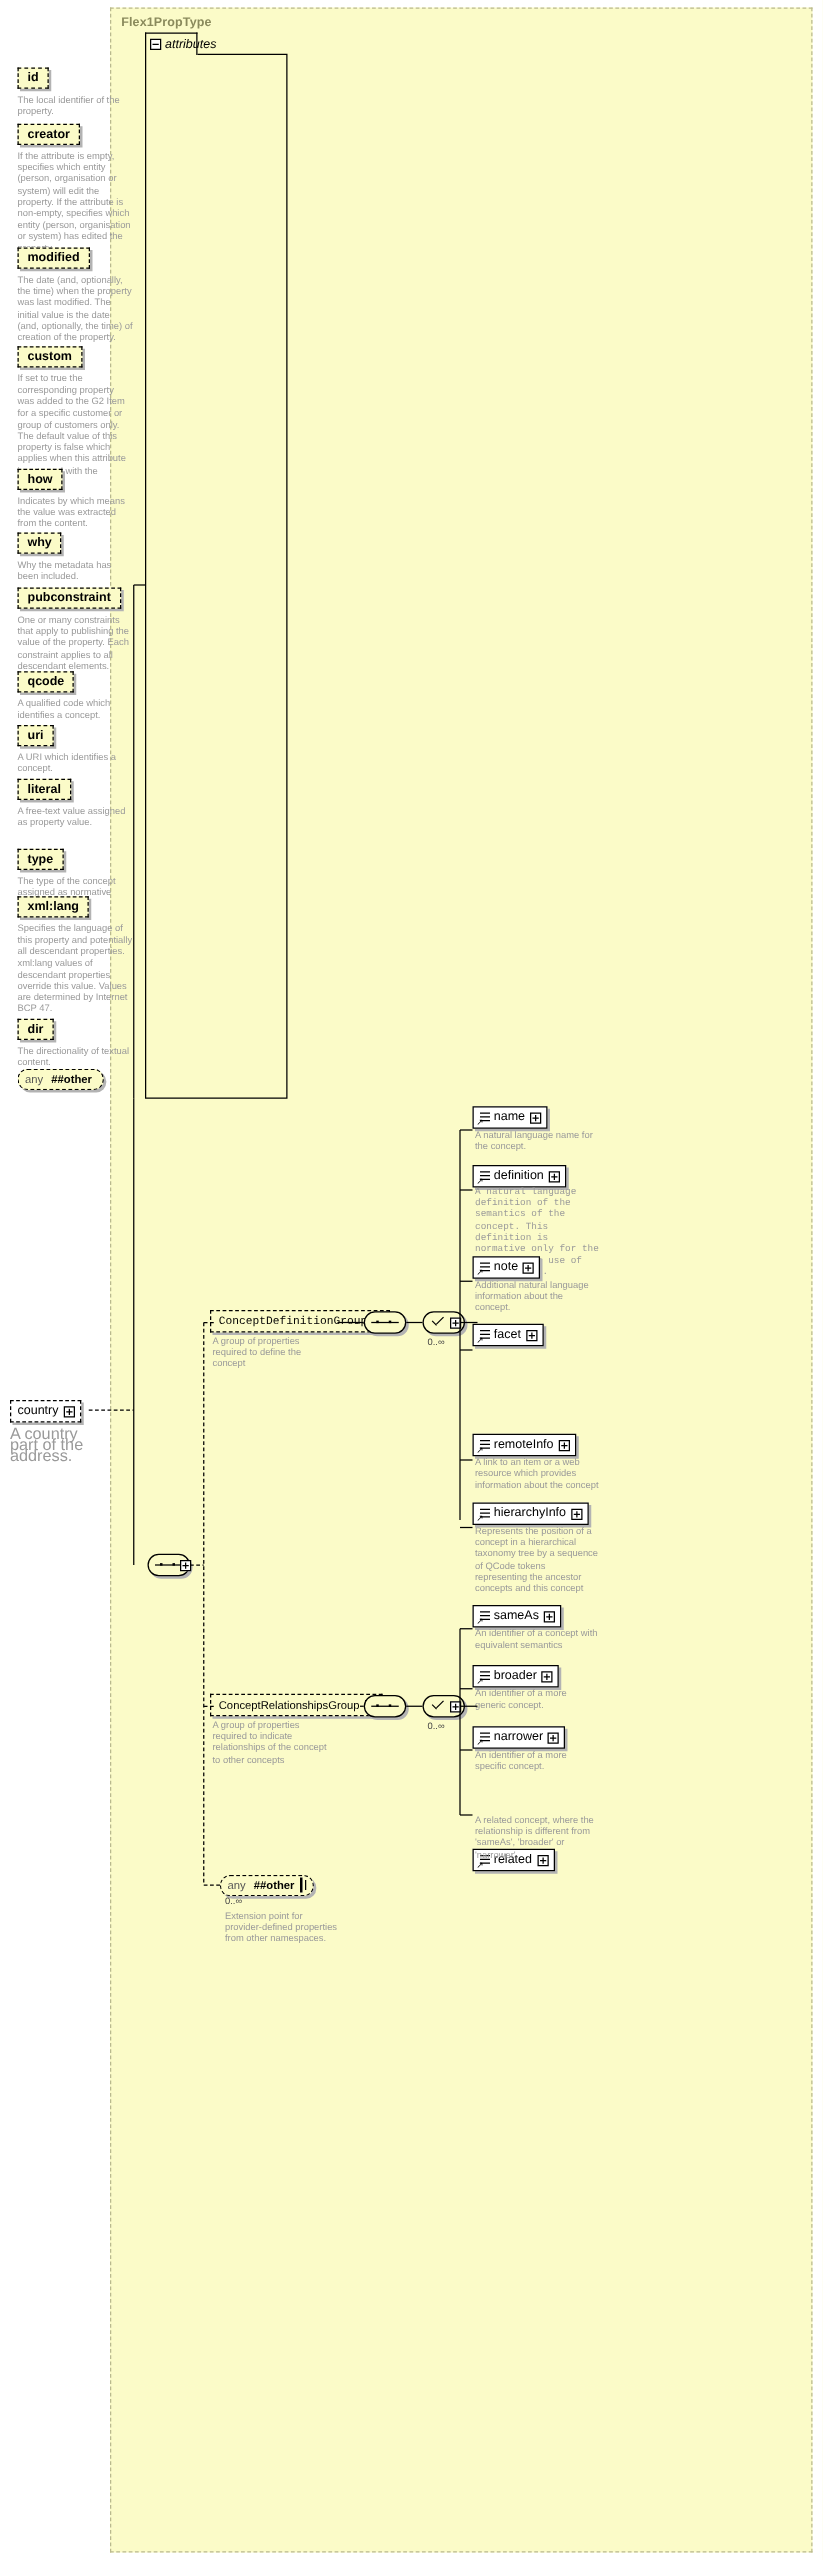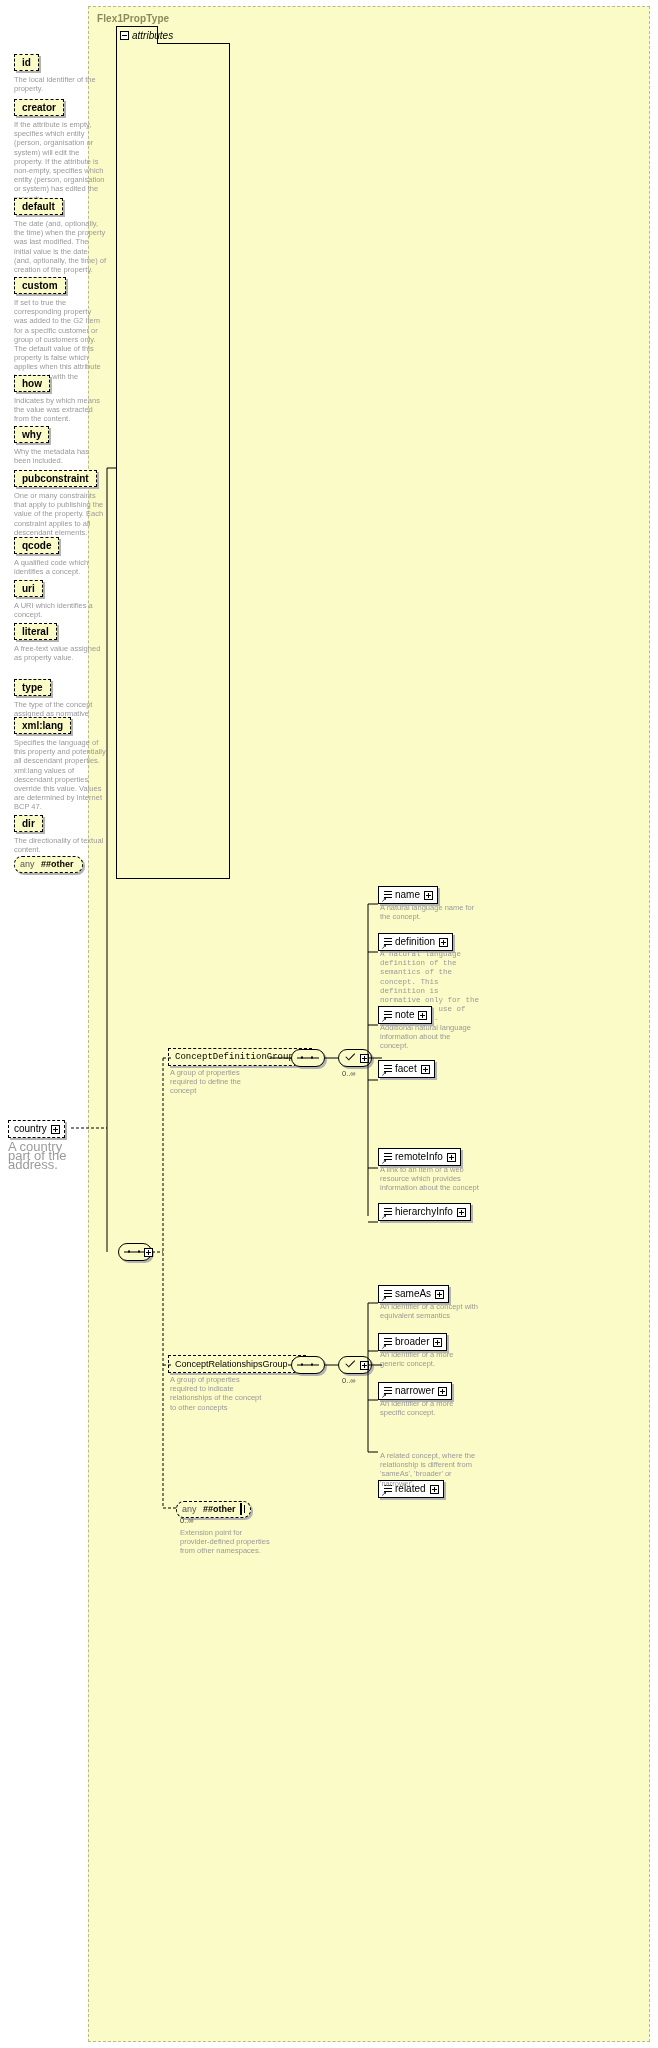--- a/index.html
+++ b/index.html
@@ -366,21 +366,21 @@
     <div class="attr-box">id</div>
     <div class="attr-desc">The local identifier of the property.</div>
   </div>
 
   <div class="attr" style="top:97px;">
     <div class="attr-box">creator</div>
     <div class="attr-desc">If the attribute is empty, specifies which entity (person, organisation or system) will edit the property. If the attribute is non-empty, specifies which entity (person, organisation or system) has edited the property.</div>
   </div>
 
   <div class="attr" style="top:196px;">
-    <div class="attr-box">default</div>
+    <div class="attr-box">modified</div>
     <div class="attr-desc">The date (and, optionally, the time) when the property was last modified. The initial value is the date (and, optionally, the time) of creation of the property.</div>
   </div>
 
   <div class="attr" style="top:275px;">
     <div class="attr-box">custom</div>
     <div class="attr-desc">If set to true the corresponding property was added to the G2 Item for a specific customer or group of customers only. The default value of this property is false which applies when this attribute is not used with the property.</div>
   </div>
 
   <div class="attr" style="top:373px;">
     <div class="attr-box">how</div>
@@ -537,20 +537,21 @@
       <span class="attr-marker">
           <i></i>
           <i></i>
           <i></i>
         </span>
       <span>hierarchyInfo</span>
       <span class="plus-box"></span>
       <span class="arrow-glyph">↗</span>
     </div>
   </div>
+  <div class="desc-r" style="left:380px; top:1220px;">Represents the position of a concept in a hierarchical taxonomy tree by a sequence of QCode tokens representing the ancestor concepts and this concept</div>
 
   <div class="group-box" style="left:168px; top:1355px;">
     <span>ConceptRelationshipsGroup</span>
     <span class="plus-box"></span>
   </div>
   <div class="desc-g" style="left:170px; top:1375px;">A group of properties required to indicate relationships of the concept to other concepts</div>
 
   <div class="seq-node" style="left:291px; top:1356px;">
     <span class="dots"></span>
   </div>

